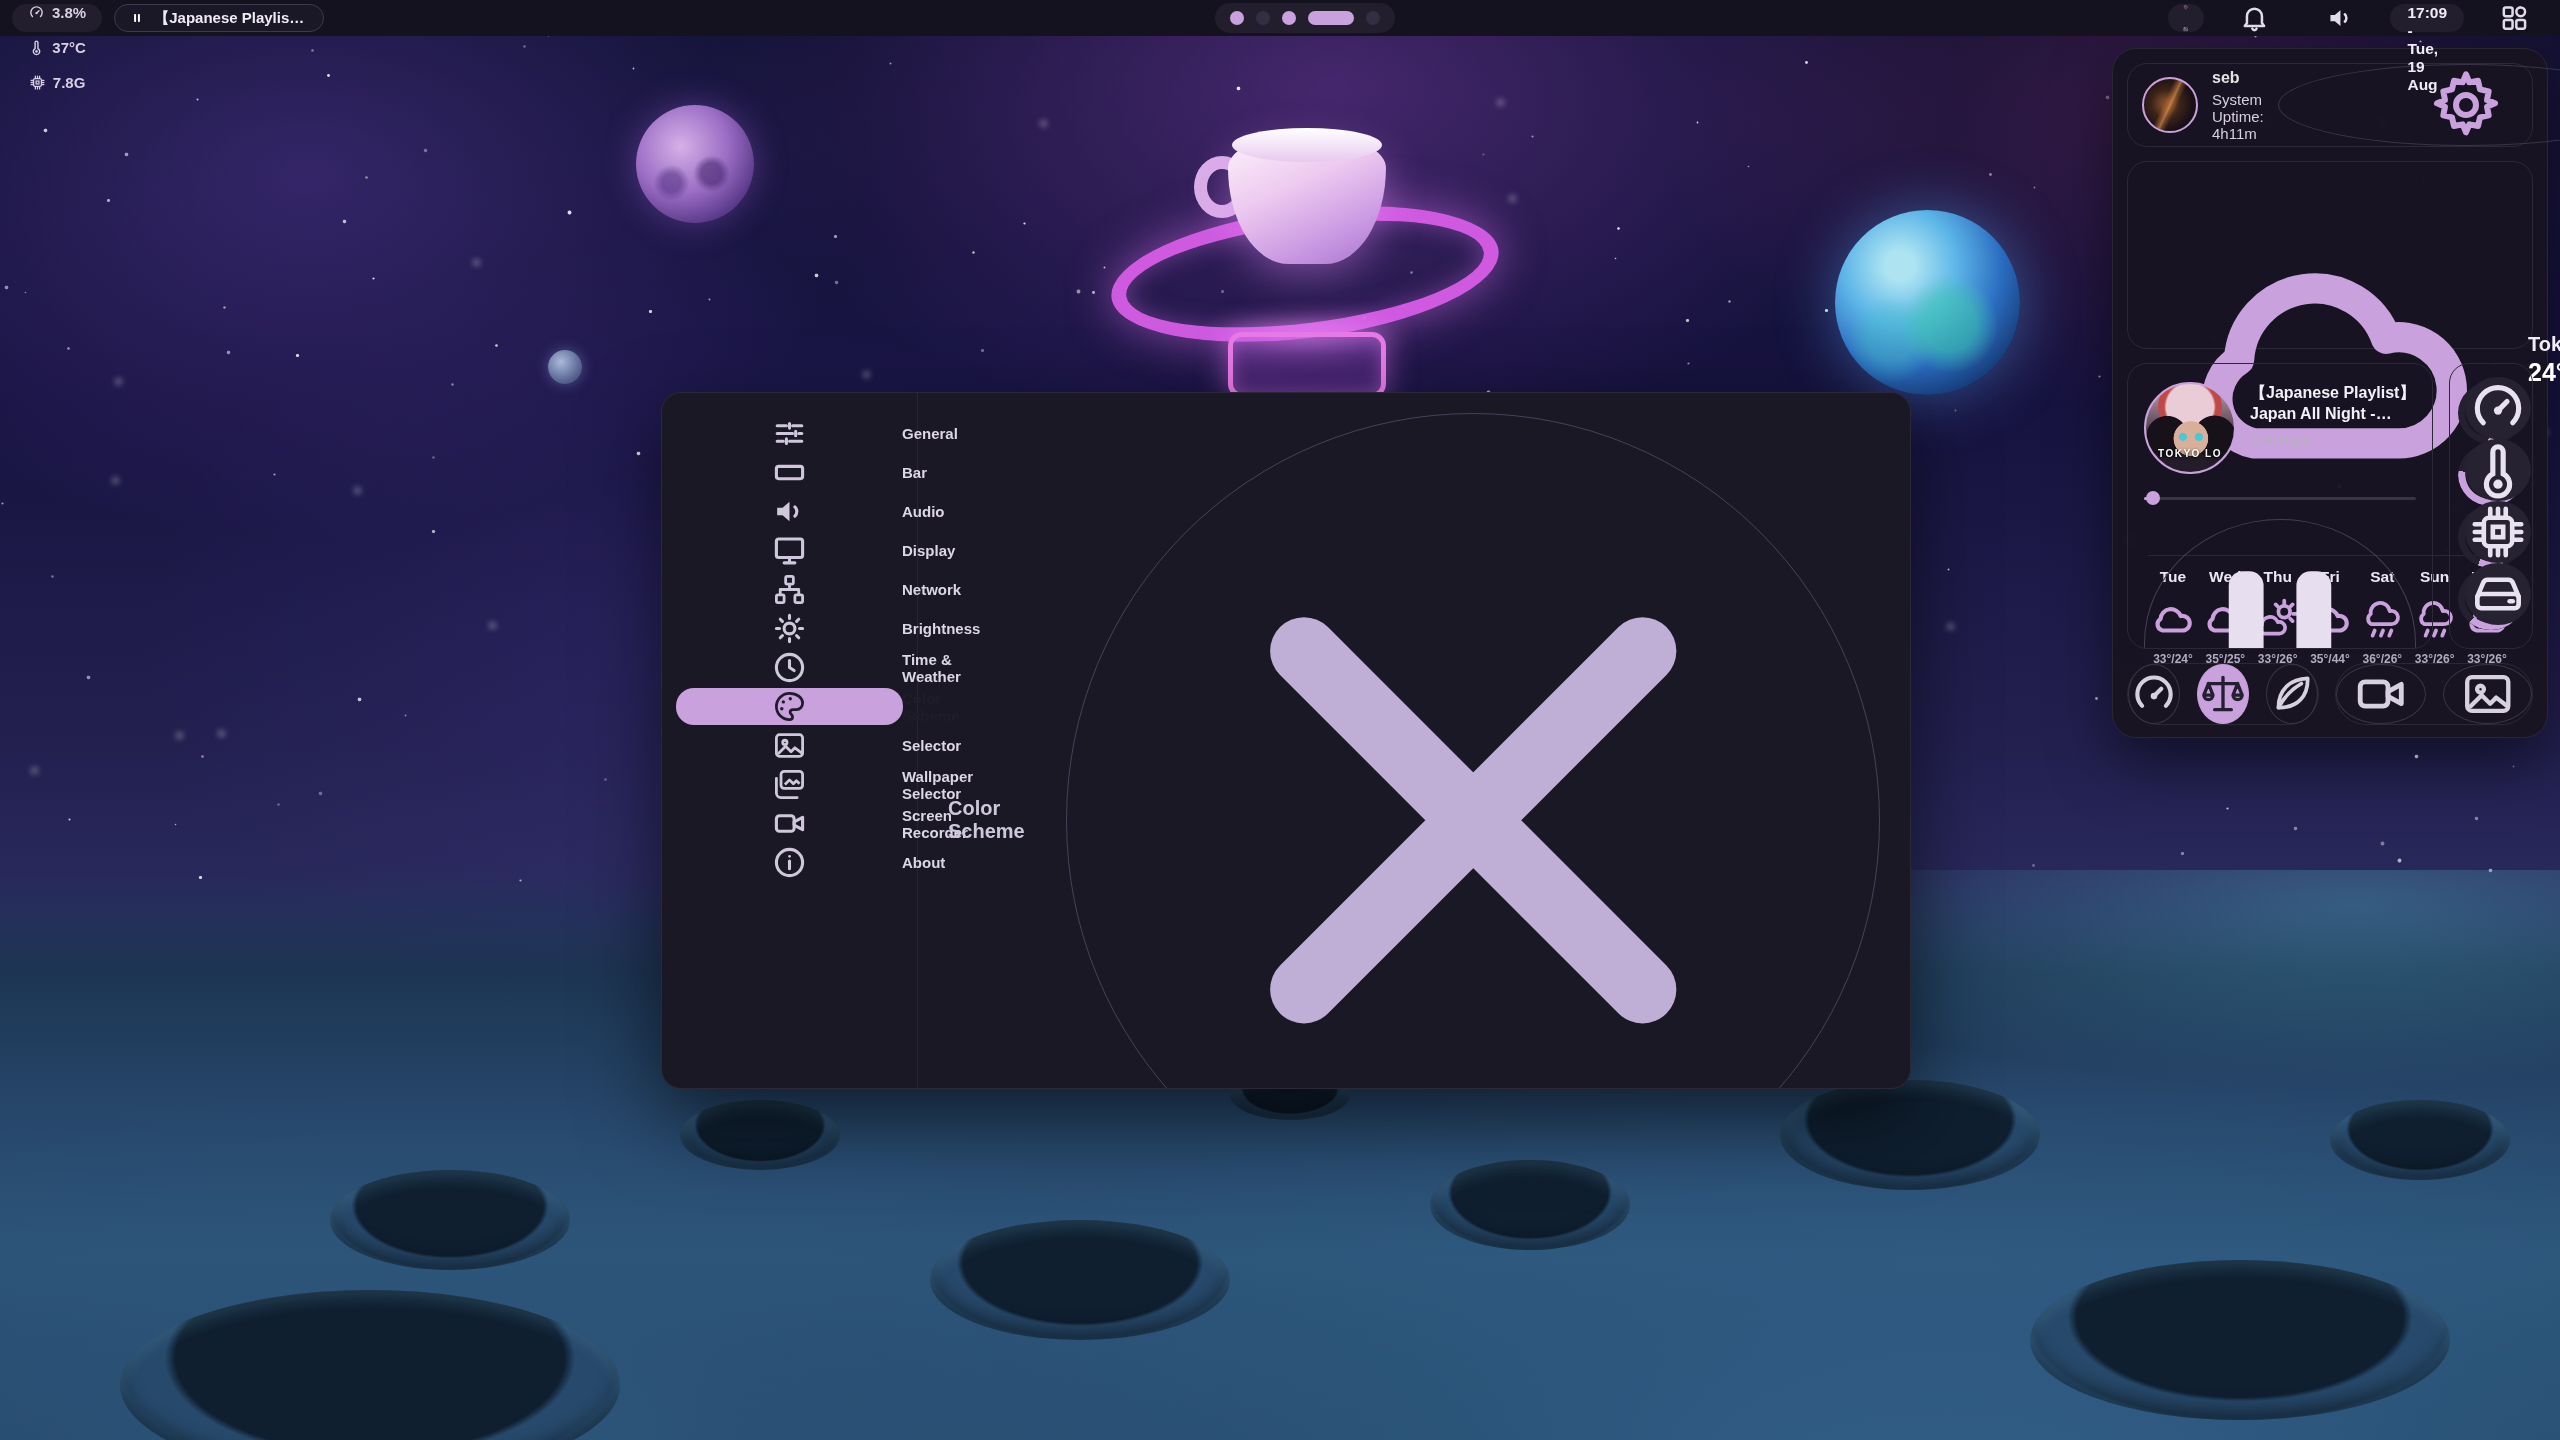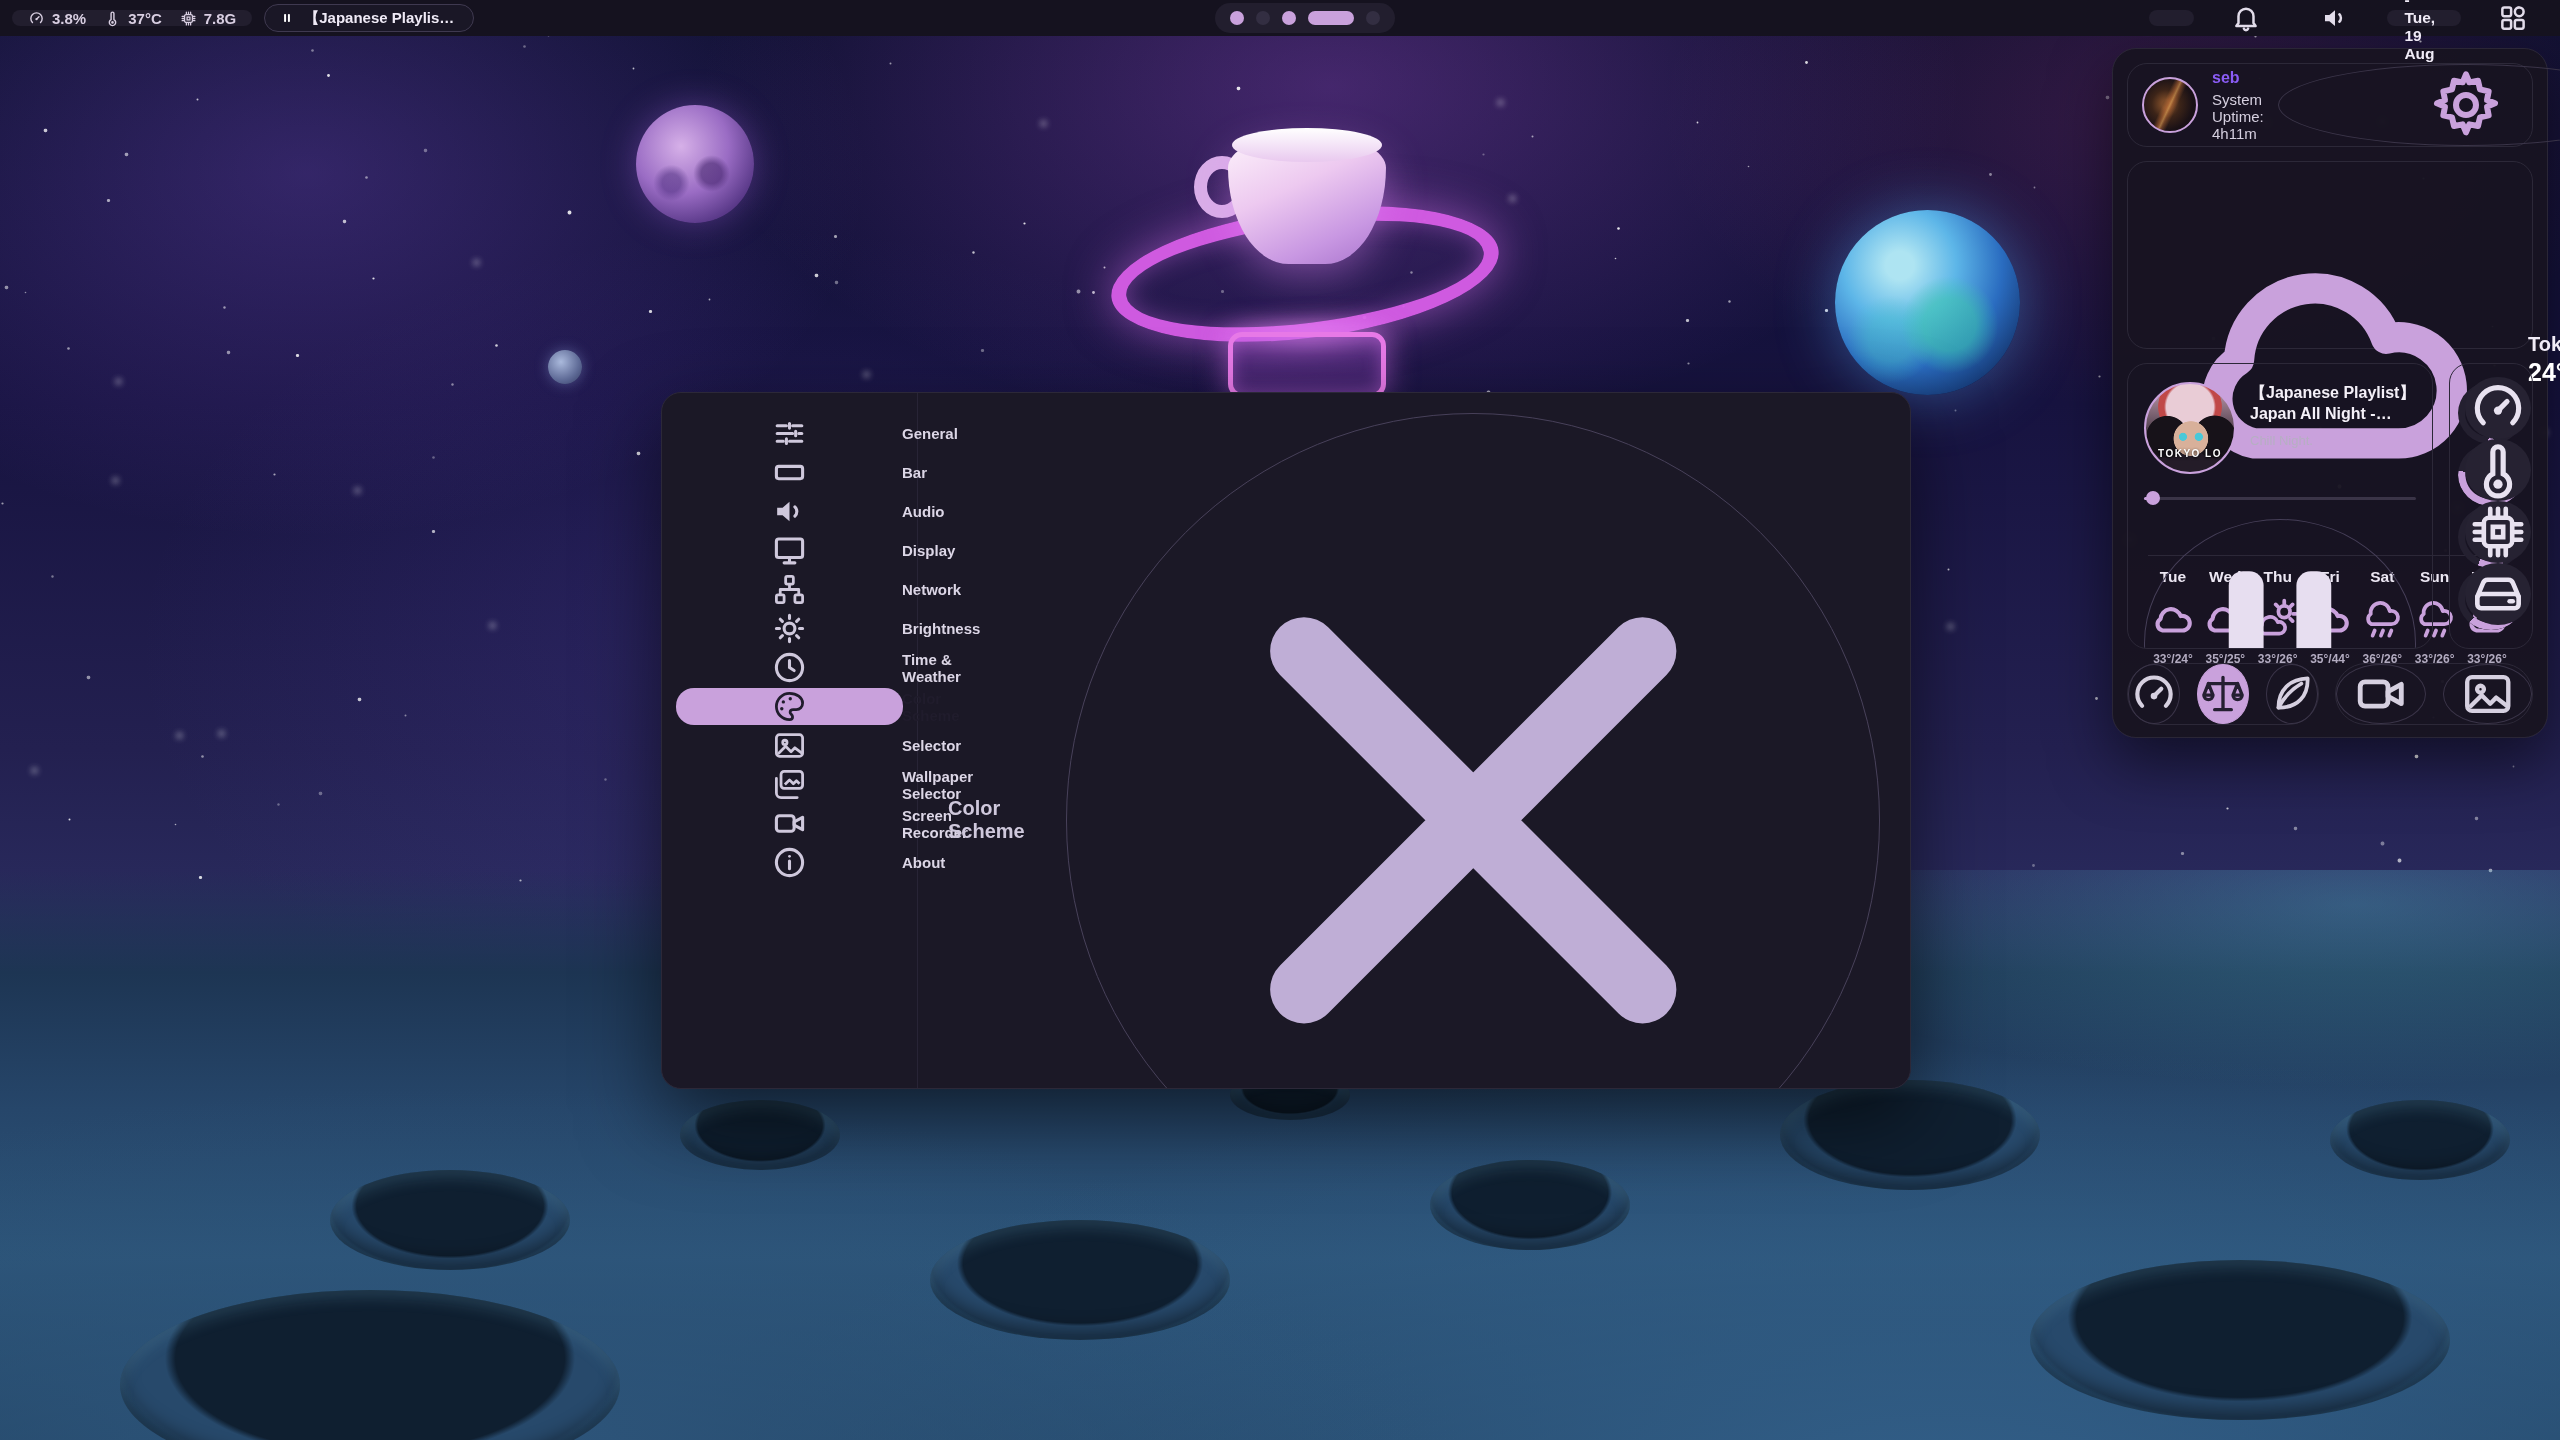--- a/index.html
+++ b/index.html
@@ -58,21 +58,21 @@
       radial-gradient(ellipse 1700px 640px at 76% 112%, #33608a, transparent 72%),
       linear-gradient(180deg, rgba(18,26,58,0) 0%, #1d3553 18%, #26466a 42%, #2c5478 68%, #224464 100%); }
   .crater { position:absolute; border-radius:50%;
     background:radial-gradient(ellipse at 50% 36%, #0f1f30 0 55%, #27496b 58% 70%, transparent 72%);
     box-shadow: inset 0 8px 14px rgba(120,190,220,.18), inset 0 -10px 18px rgba(0,0,0,.45); }
 
   
   .topbar { position:absolute; left:0; top:0; width:2560px; height:36px; background:#15121f; z-index:50;
     display:flex; align-items:center; padding:0 12px; }
   .tb-left { display:flex; gap:12px; align-items:center; }
-  .pill { background:#221e2e; border-radius:14px; height:16px; display:flex; align-items:center; }
+  .pill { background:#221e2e; border-radius:14px; height:28px; display:flex; align-items:center;flex-direction:column; }
   .stats-pill { gap:18px; padding:0 16px; color:#d9cfe2; font-size:15px; font-weight:bold; }
   .stat { display:flex; gap:7px; align-items:center; }
   .stat .ic { width:17px; height:17px; color:#d9cfe2; }
   .media-pill { height:28px; border:1px solid #3f3950; border-radius:14px; display:flex; align-items:center;
     gap:10px; padding:0 15px; color:#efeaf6; font-size:15px; font-weight:bold; background:rgba(34,30,46,.45);
     max-width:210px; }
   .media-pill .ic { width:14px; height:14px; color:#ffffff; flex:none; }
   .media-pill span { white-space:nowrap; overflow:hidden; text-overflow:ellipsis; }
   .ws-pill { position:absolute; left:1215px; top:3px; height:30px; background:#221e2e; border-radius:15px;
     display:flex; align-items:center; gap:12px; padding:0 15px; }
@@ -108,21 +108,21 @@
   .panel { position:absolute; left:2112px; top:48px; width:436px; height:690px; z-index:45;
     background:rgba(24,20,33,.97); border:1px solid #2a2636; border-radius:24px; padding:14px;
     display:flex; flex-direction:column; gap:14px; box-shadow:0 24px 60px rgba(0,0,0,.5); }
   .card { border:1px solid #2c2838; border-radius:20px; }
   .user-card { height:84px; display:flex; align-items:center; padding:0 14px; gap:14px; flex:none; }
   .avatar { width:56px; height:56px; border-radius:50%; border:2px solid #c9a1dc; flex:none;
     background:
       linear-gradient(115deg, transparent 40%, rgba(210,120,60,.5) 47%, rgba(240,170,90,.6) 50%, rgba(210,120,60,.4) 53%, transparent 60%),
       radial-gradient(circle at 42% 48%, #7a4a28 0 10%, #3c2418 35%, #1a1116 65%, #0d0a10 100%); }
   .user-texts { flex:1; }
-  .user-name { font-size:16px; font-weight:bold; color:#8b5cf6; }
+  .user-name { font-size:16px; font-weight:bold; color:#e5e5e5; }
   .user-uptime { font-size:15px; color:#d6d0e0; margin-top:4px; }
   .round-btn { width:44px; height:44px; border-radius:50%; border:1px solid #3a3448; color:#c9a1dc;
     display:flex; align-items:center; justify-content:center; flex:none; }
   .round-btn svg { width:19px; height:19px; }
   .weather-card { height:188px; padding:16px 20px; flex:none; }
   .weather-head { display:flex; align-items:center; gap:16px; }
   .weather-cloud { width:52px; height:40px; color:#c9a1dc; flex:none; }
   .weather-city { font-size:20px; font-weight:bold; color:#f1ecf7; }
   .weather-temp-row { display:flex; align-items:baseline; margin-top:2px; }
   .weather-temp { font-size:25px; font-weight:bold; color:#ffffff; }

